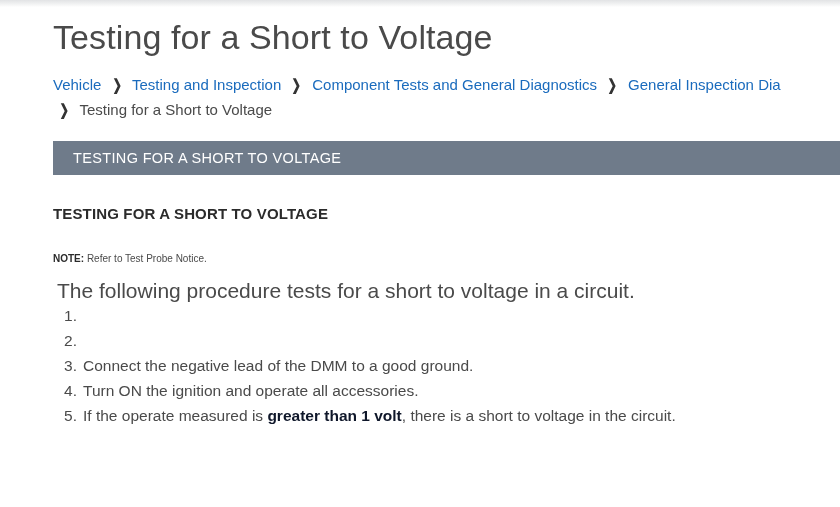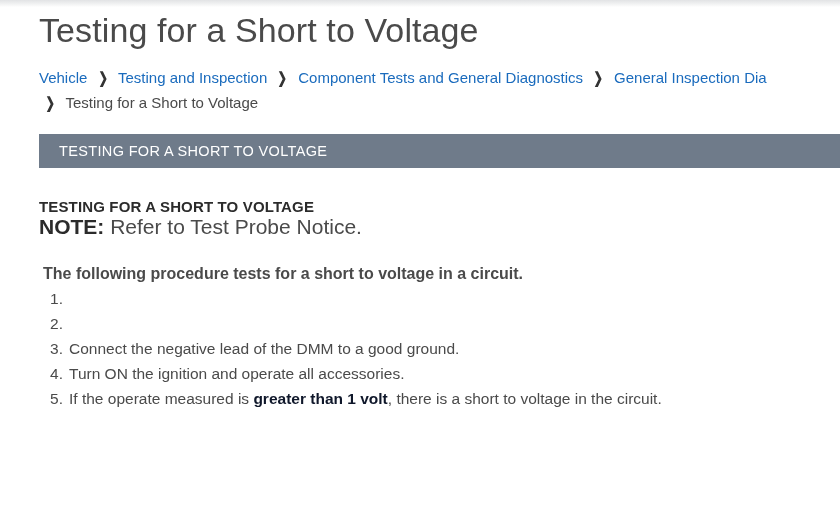--- a/index.html
+++ b/index.html
@@ -22,22 +22,23 @@
     top: 0;
     left: 0;
     width: 840px;
     height: 7px;
     background: linear-gradient(to bottom, #e2e3e5 0%, #eeeff0 45%, #fafafa 85%, #ffffff 100%);
   }
 
   .page {
     position: absolute;
     top: 0;
-    left: 1px;
+    left: 15px;
     width: 676px;
+    padding-top: 7px;
   }
 
   .content {
     padding-left: 38px;
   }
 
   .page-title {
     font-size: 34px;
     font-weight: 400;
     color: #4a4a4a;
@@ -100,35 +101,35 @@
   }
 
   .body-heading {
     font-size: 15px;
     font-weight: 700;
     color: #2b2b2b;
     letter-spacing: 0.15px;
   }
 
   .note-para {
+    margin-top: 31px;
+    font-size: 10px;
+    color: #4a4a4a;
+  }
+  .note-label {
+    font-weight: 700;
+    color: #2b2b2b;
+  }
+
+  .intro-para {
+    margin-top: 14px;
+    margin-left: 4px;
     font-size: 21px;
     color: #4a4a4a;
-  }
-  .note-label {
-    font-weight: 700;
-    color: #2b2b2b;
-  }
-
-  .intro-para {
-    margin-top: 22px;
-    margin-left: 4px;
-    font-size: 16px;
-    color: #4a4a4a;
     line-height: 25px;
-    font-weight: bold;
   }
 
   .steps {
     margin: 0;
     margin-left: 4px;
     padding: 0;
     list-style: none;
     font-size: 15.5px;
     color: #4a4a4a;
     line-height: 25px;

